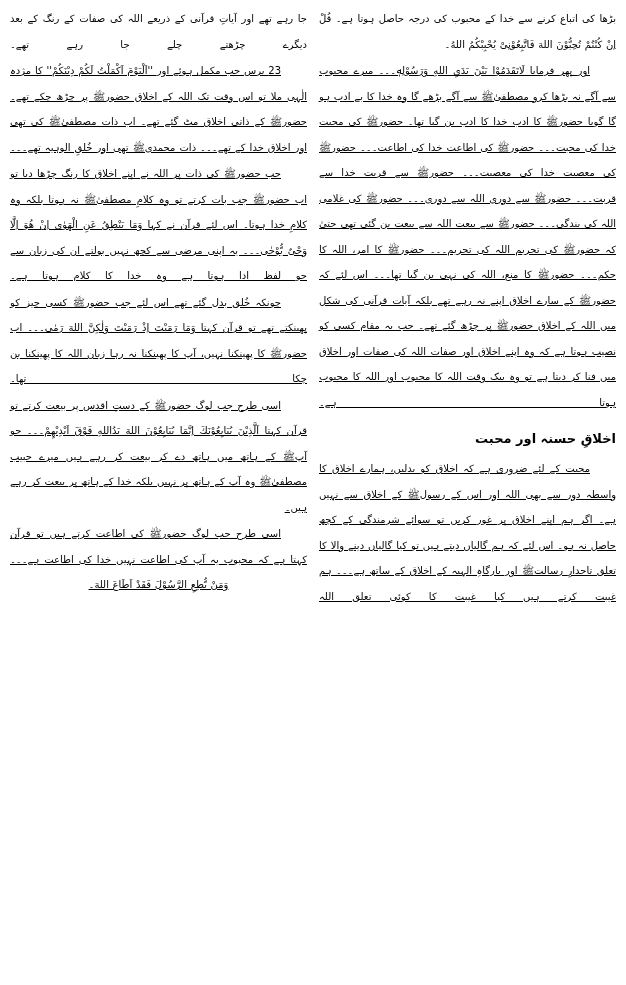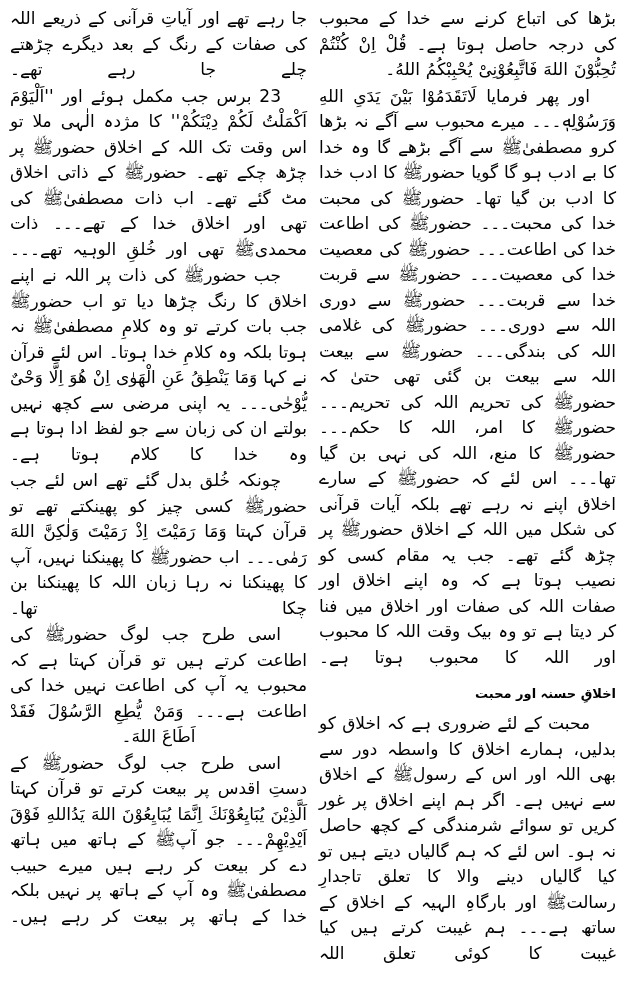--- a/index.html
+++ b/index.html
@@ -27,30 +27,31 @@
     align-items: flex-start;
   }
   .column {
     width: 297px;
     box-sizing: border-box;
     direction: rtl;
     text-align: justify;
     text-align-last: justify;
   }
   .para {
-    font-size: 17px;
+    font-size: 10px;
     line-height: 25.5px;
     margin: 0 0 1px 0;
     direction: rtl;
     text-align: justify;
     text-align-last: justify;
     word-spacing: 0.5px;
   }
   .para.indent {
     text-indent: 26px;
+    text-decoration: underline;
   }
   .para.center-last {
     text-align-last: center;
   }
   .para.right-last {
     text-align-last: right;
   }
   .heading {
     font-size: 13px;
     font-weight: bold;
@@ -71,17 +72,17 @@
     <p class="para indent">اور پھر فرمایا لَاتَقَدَمُوْا بَیْنَ یَدَیِ اللهِ وَرَسُوْلِهٖ۔۔۔ میرے محبوب سے آگے نہ بڑھا کرو مصطفیٰﷺ سے آگے بڑھے گا وہ خدا کا بے ادب ہو گا گویا حضورﷺ کا ادب خدا کا ادب بن گیا تھا۔ حضورﷺ کی محبت خدا کی محبت۔۔۔ حضورﷺ کی اطاعت خدا کی اطاعت۔۔۔ حضورﷺ کی معصیت خدا کی معصیت۔۔۔ حضورﷺ سے قربت خدا سے قربت۔۔۔ حضورﷺ سے دوری اللہ سے دوری۔۔۔ حضورﷺ کی غلامی اللہ کی بندگی۔۔۔ حضورﷺ سے بیعت اللہ سے بیعت بن گئی تھی حتیٰ کہ حضورﷺ کی تحریم اللہ کی تحریم۔۔۔ حضورﷺ کا امر، اللہ کا حکم۔۔۔ حضورﷺ کا منع، اللہ کی نہی بن گیا تھا۔۔۔ اس لئے کہ حضورﷺ کے سارے اخلاق اپنے نہ رہے تھے بلکہ آیات قرآنی کی شکل میں اللہ کے اخلاق حضورﷺ پر چڑھ گئے تھے۔ جب یہ مقام کسی کو نصیب ہوتا ہے کہ وہ اپنے اخلاق اور صفات اللہ کی صفات اور اخلاق میں فنا کر دیتا ہے تو وہ بیک وقت اللہ کا محبوب اور اللہ کا محبوب ہوتا ہے۔</p>
     <h2 class="heading">اخلاقِ حسنہ اور محبت</h2>
     <p class="para indent">محبت کے لئے ضروری ہے کہ اخلاق کو بدلیں، ہمارے اخلاق کا واسطہ دور سے بھی اللہ اور اس کے رسولﷺ کے اخلاق سے نہیں ہے۔ اگر ہم اپنے اخلاق پر غور کریں تو سوائے شرمندگی کے کچھ حاصل نہ ہو۔ اس لئے کہ ہم گالیاں دیتے ہیں تو کیا گالیاں دینے والا کا تعلق تاجدارِ رسالتﷺ اور بارگاہِ الہیہ کے اخلاق کے ساتھ ہے۔۔۔ ہم غیبت کرتے ہیں کیا غیبت کا کوئی تعلق اللہ</p>
   </div>
 
   <div class="column">
     <p class="para">جا رہے تھے اور آیاتِ قرآنی کے ذریعے اللہ کی صفات کے رنگ کے بعد دیگرے چڑھتے چلے جا رہے تھے۔</p>
     <p class="para indent">23 برس جب مکمل ہوئے اور ''اَلْیَوْمَ اَكْمَلْتُ لَكُمْ دِیْنَكُمْ'' کا مژدہ الٰہی ملا تو اس وقت تک اللہ کے اخلاق حضورﷺ پر چڑھ چکے تھے۔ حضورﷺ کے ذاتی اخلاق مٹ گئے تھے۔ اب ذات مصطفیٰﷺ کی تھی اور اخلاق خدا کے تھے۔۔۔ ذات محمدیﷺ تھی اور خُلقِ الوہیہ تھے۔۔۔</p>
     <p class="para indent">جب حضورﷺ کی ذات پر اللہ نے اپنے اخلاق کا رنگ چڑھا دیا تو اب حضورﷺ جب بات کرتے تو وہ کلامِ مصطفیٰﷺ نہ ہوتا بلکہ وہ کلامِ خدا ہوتا۔ اس لئے قرآن نے کہا وَمَا یَنْطِقُ عَنِ الْهَوٰی اِنْ هُوَ اِلَّا وَحْیٌ یُّوْحٰی۔۔۔ یہ اپنی مرضی سے کچھ نہیں بولتے ان کی زبان سے جو لفظ ادا ہوتا ہے وہ خدا کا کلام ہوتا ہے۔</p>
     <p class="para indent">چونکہ خُلق بدل گئے تھے اس لئے جب حضورﷺ کسی چیز کو پھینکتے تھے تو قرآن کہتا وَمَا رَمَیْتَ اِذْ رَمَیْتَ وَلٰكِنَّ اللهَ رَمٰی۔۔۔ اب حضورﷺ کا پھینکنا نہیں، آپ کا پھینکنا نہ رہا زبان اللہ کا پھینکنا بن چکا تھا۔</p>
+    <p class="para indent">اسی طرح جب لوگ حضورﷺ کے دستِ اقدس پر بیعت کرتے تو قرآن کہتا اَلَّذِیْنَ یُبَایِعُوْنَكَ اِنَّمَا یُبَایِعُوْنَ اللهَ یَدُاللهِ فَوْقَ اَیْدِیْهِمْ۔۔۔ جو آپﷺ کے ہاتھ میں ہاتھ دے کر بیعت کر رہے ہیں میرے حبیب مصطفیٰﷺ وہ آپ کے ہاتھ پر نہیں بلکہ خدا کے ہاتھ پر بیعت کر رہے ہیں۔</p>
     <p class="para indent center-last">اسی طرح جب لوگ حضورﷺ کی اطاعت کرتے ہیں تو قرآن کہتا ہے کہ محبوب یہ آپ کی اطاعت نہیں خدا کی اطاعت ہے۔۔۔ وَمَنْ یُّطِعِ الرَّسُوْلَ فَقَدْ اَطَاعَ اللهَ۔</p>
-    <p class="para indent">اسی طرح جب لوگ حضورﷺ کے دستِ اقدس پر بیعت کرتے تو قرآن کہتا اَلَّذِیْنَ یُبَایِعُوْنَكَ اِنَّمَا یُبَایِعُوْنَ اللهَ یَدُاللهِ فَوْقَ اَیْدِیْهِمْ۔۔۔ جو آپﷺ کے ہاتھ میں ہاتھ دے کر بیعت کر رہے ہیں میرے حبیب مصطفیٰﷺ وہ آپ کے ہاتھ پر نہیں بلکہ خدا کے ہاتھ پر بیعت کر رہے ہیں۔</p>
   </div>
 
 </div>
 
 </body></html>

